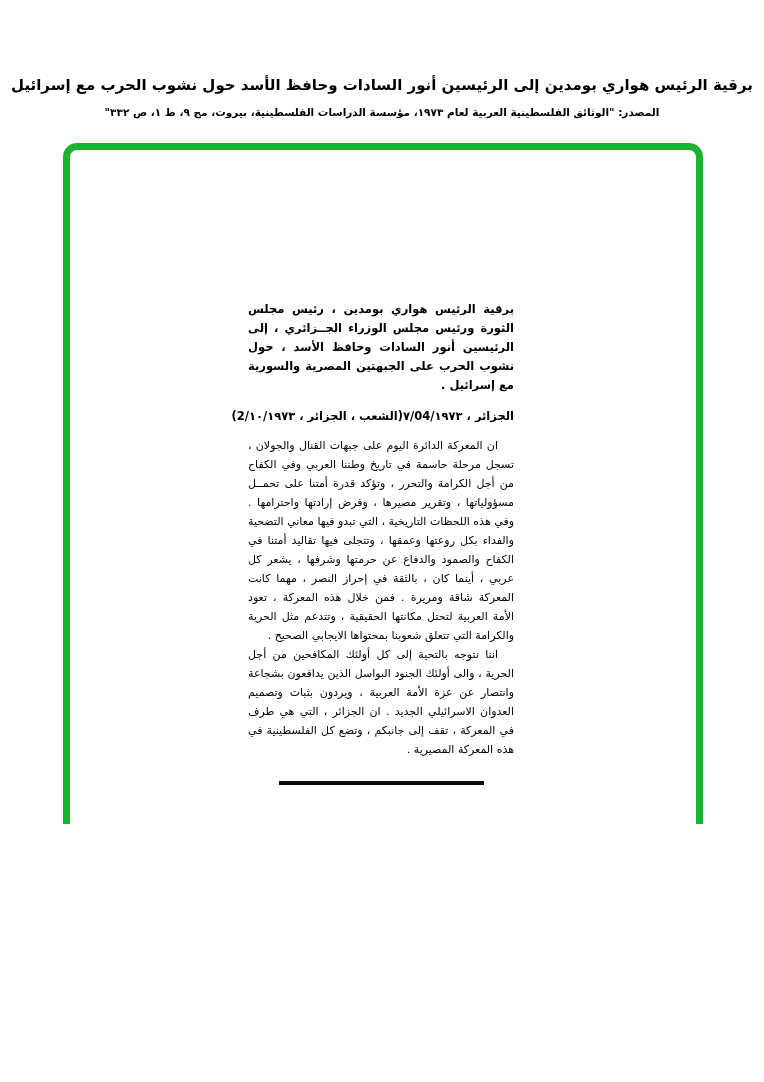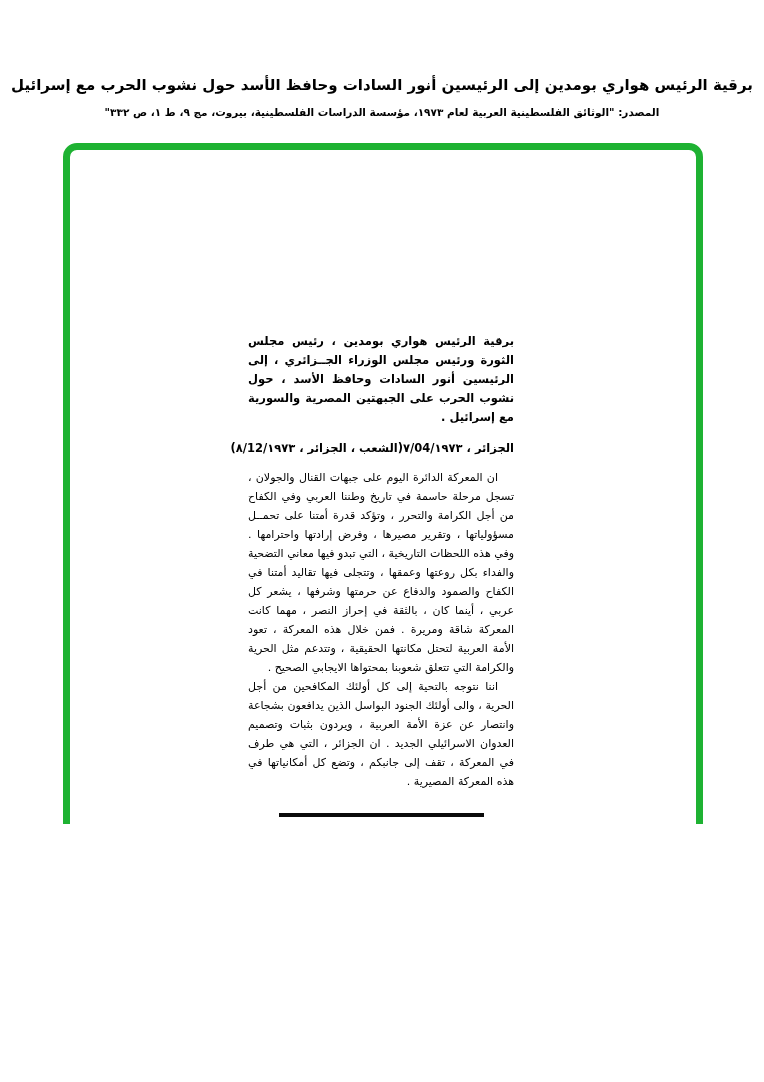--- a/index.html
+++ b/index.html
@@ -48,21 +48,20 @@
     border-radius: 14px;
     background: #ffffff;
   }
   .doc-scan {
     position: absolute;
     left: 178px;
     top: 150px;
     width: 266px;
     direction: rtl;
     color: #000000;
-    margin-top: 32px;
   }
   .doc-heading {
     margin: 0;
     font-size: 11.5px;
     font-weight: bold;
     line-height: 19px;
     text-align: justify;
     text-align-last: right;
   }
   .doc-dateline {
@@ -104,25 +103,25 @@
   <div class="page-source">المصدر: "الوثائق الفلسطينية العربية لعام ١٩٧٣، مؤسسة الدراسات الفلسطينية، بيروت، مج ٩، ط ١، ص ٣٣٢"</div>
 
   <div class="doc-frame">
 
     <div class="doc-scan">
 
       <p class="doc-heading">برقية الرئيس هواري بومدين ، رئيس مجلس الثورة ورئيس مجلس الوزراء الجــزائري ، إلى الرئيسين أنور السادات وحافظ الأسد ، حول نشوب الحرب على الجبهتين المصرية والسورية مع إسرائيل .</p>
 
       <div class="doc-dateline">
         <span>الجزائر ، ٧/04/١٩٧٣</span>
-        <span>(الشعب ، الجزائر ، ٨/12/١٩٧٣)</span>
+        <span>(الشعب ، الجزائر ، 2/١٠/١٩٧٣)</span>
       </div>
 
       <p class="doc-paragraph">ان المعركة الدائرة اليوم على جبهات القنال والجولان ، تسجل مرحلة حاسمة في تاريخ وطننا العربي وفي الكفاح من أجل الكرامة والتحرر ، وتؤكد قدرة أمتنا على تحمــل مسؤولياتها ، وتقرير مصيرها ، وفرض إرادتها واحترامها . وفي هذه اللحظات التاريخية ، التي تبدو فيها معاني التضحية والفداء بكل روعتها وعمقها ، وتتجلى فيها تقاليد أمتنا في الكفاح والصمود والدفاع عن حرمتها وشرفها ، يشعر كل عربي ، أينما كان ، بالثقة في إحراز النصر ، مهما كانت المعركة شاقة ومريرة . فمن خلال هذه المعركة ، تعود الأمة العربية لتحتل مكانتها الحقيقية ، وتتدعم مثل الحرية والكرامة التي تتعلق شعوبنا بمحتواها الايجابي الصحيح .</p>
 
-      <p class="doc-paragraph">اننا نتوجه بالتحية إلى كل أولئك المكافحين من أجل الحرية ، والى أولئك الجنود البواسل الذين يدافعون بشجاعة وانتصار عن عزة الأمة العربية ، ويردون بثبات وتصميم العدوان الاسرائيلي الجديد . ان الجزائر ، التي هي طرف في المعركة ، تقف إلى جانبكم ، وتضع كل أمكانياتها في هذه المعركة المصيرية .</p>
+      <p class="doc-paragraph">اننا نتوجه بالتحية إلى كل أولئك المكافحين من أجل الحرية ، والى أولئك الجنود البواسل الذين يدافعون بشجاعة وانتصار عن عزة الأمة العربية ، ويردون بثبات وتصميم العدوان الاسرائيلي الجديد . ان الجزائر ، التي هي طرف في المعركة ، تقف إلى جانبكم ، وتضع كل الفلسطينية في هذه المعركة المصيرية .</p>
 
       <div class="doc-divider"></div>
 
     </div>
   </div>
 
 </div>
 
 </body></html>

